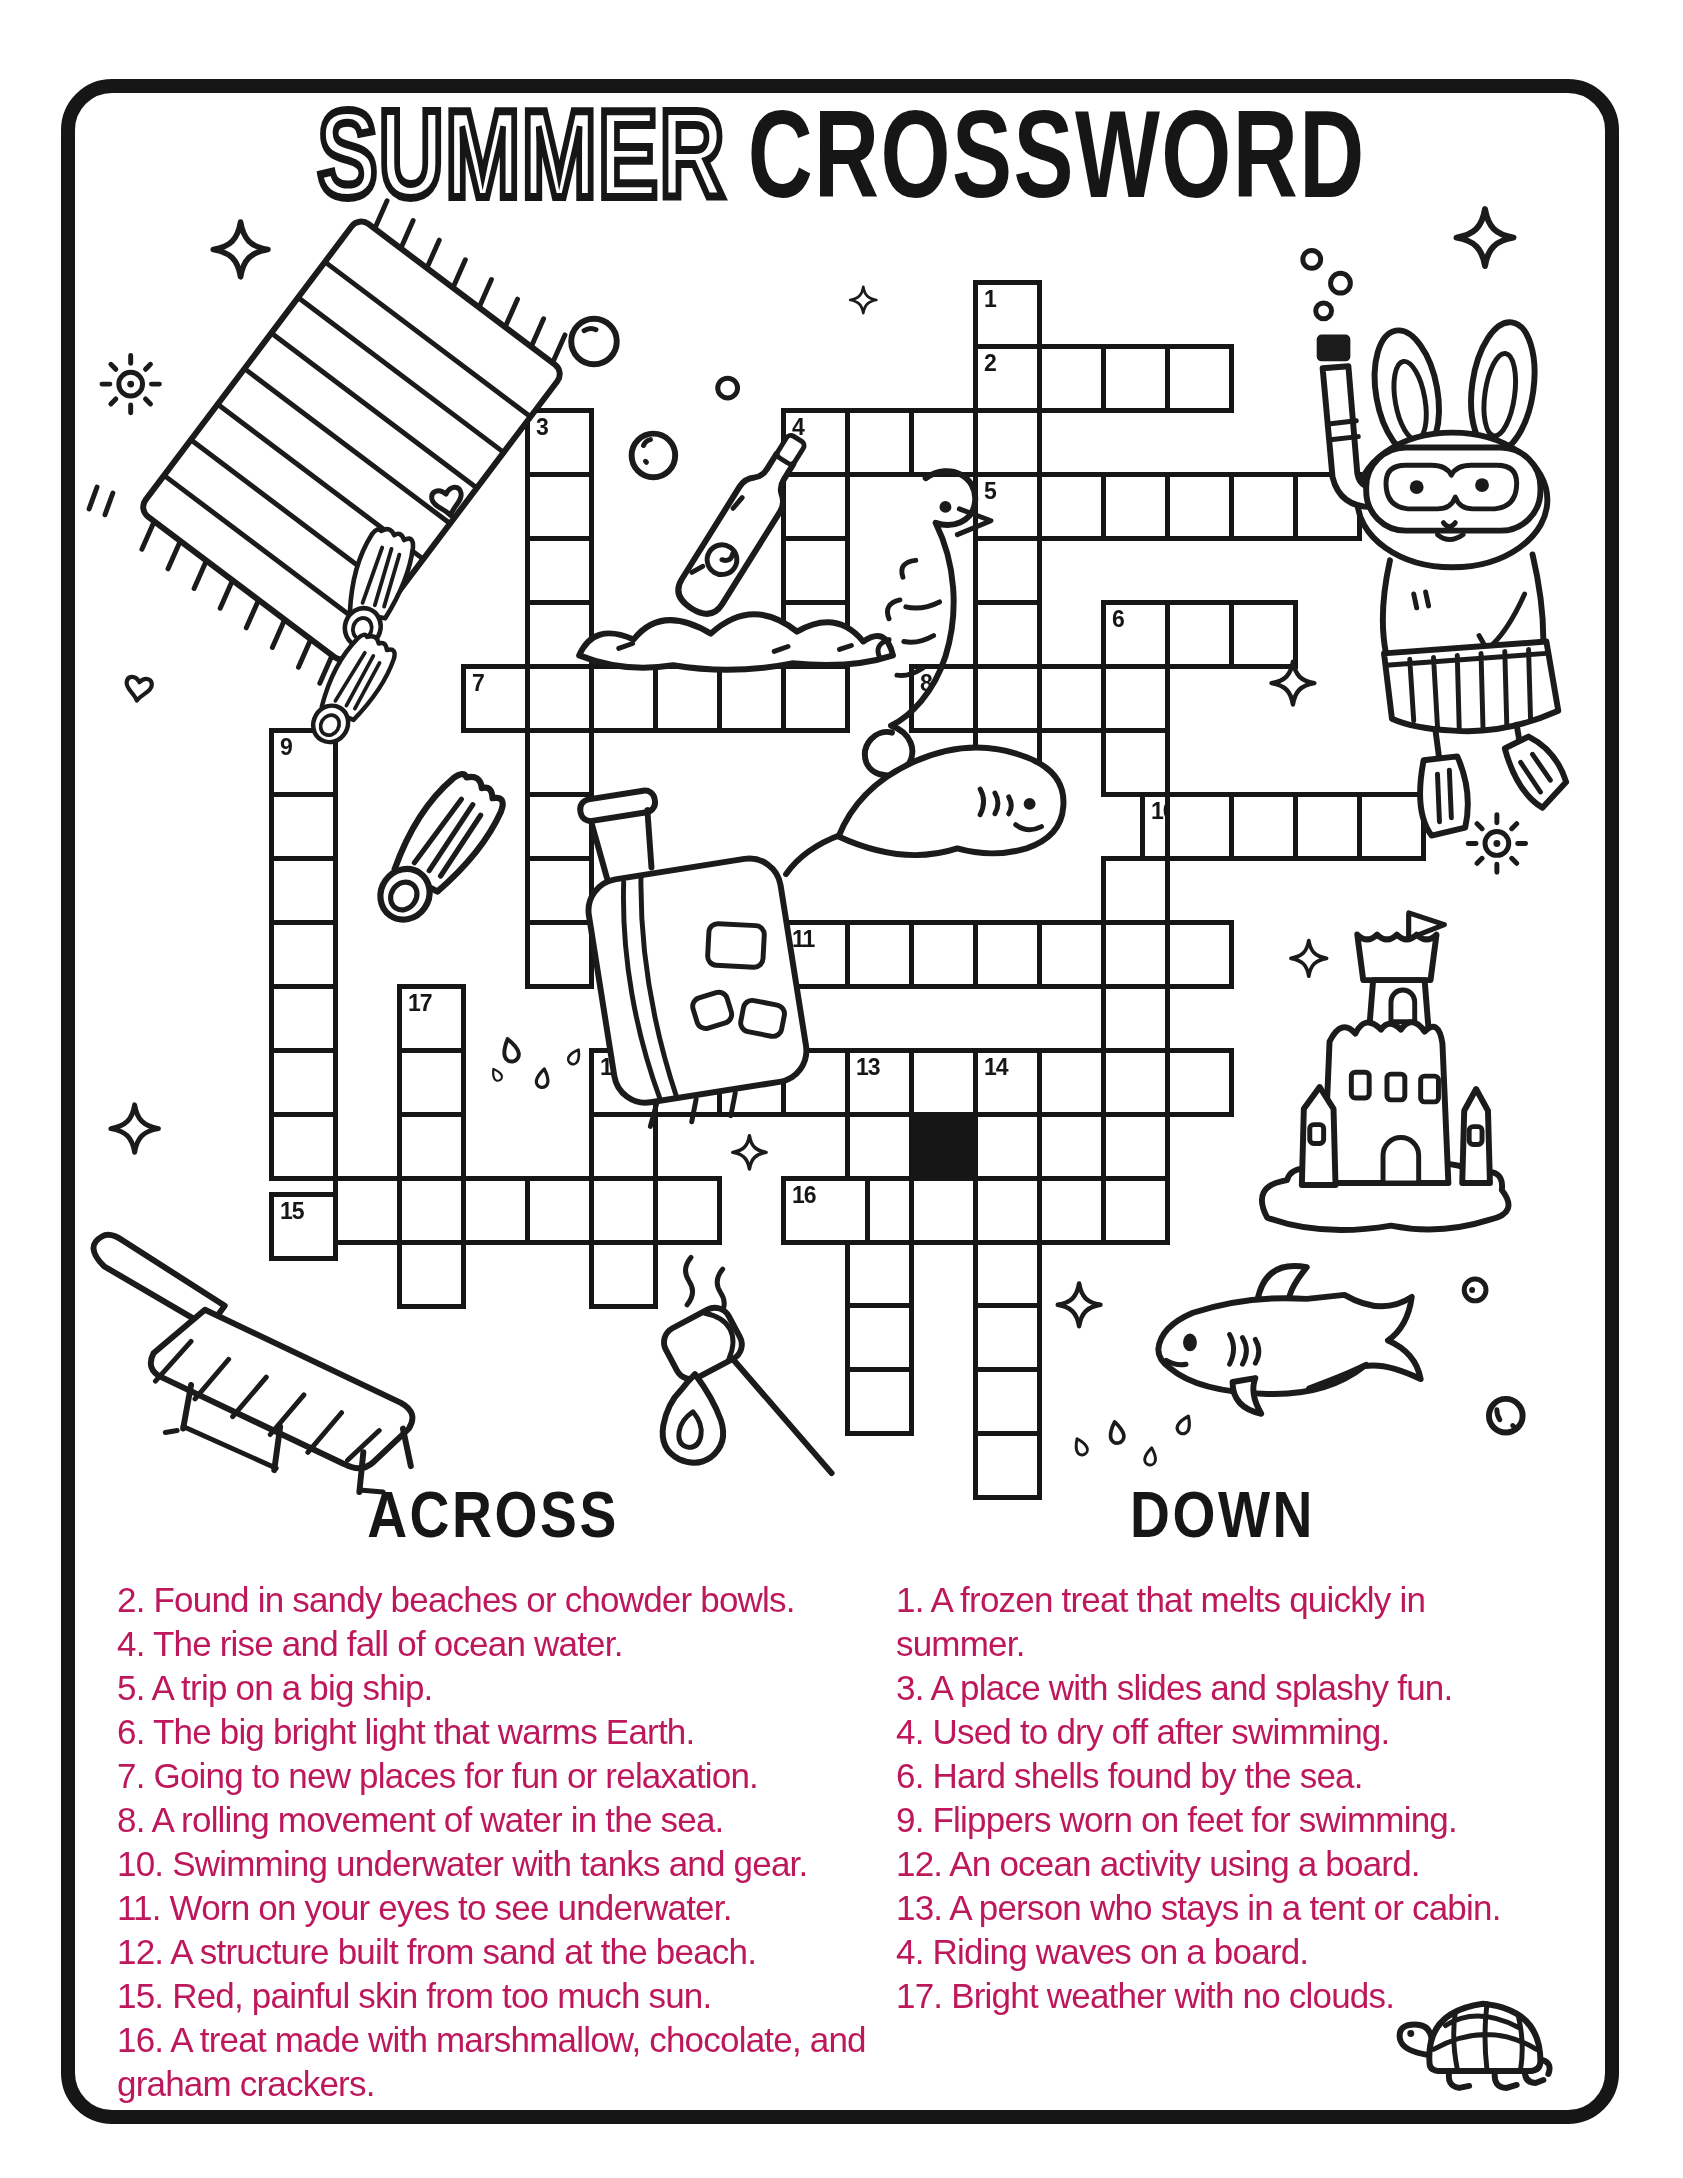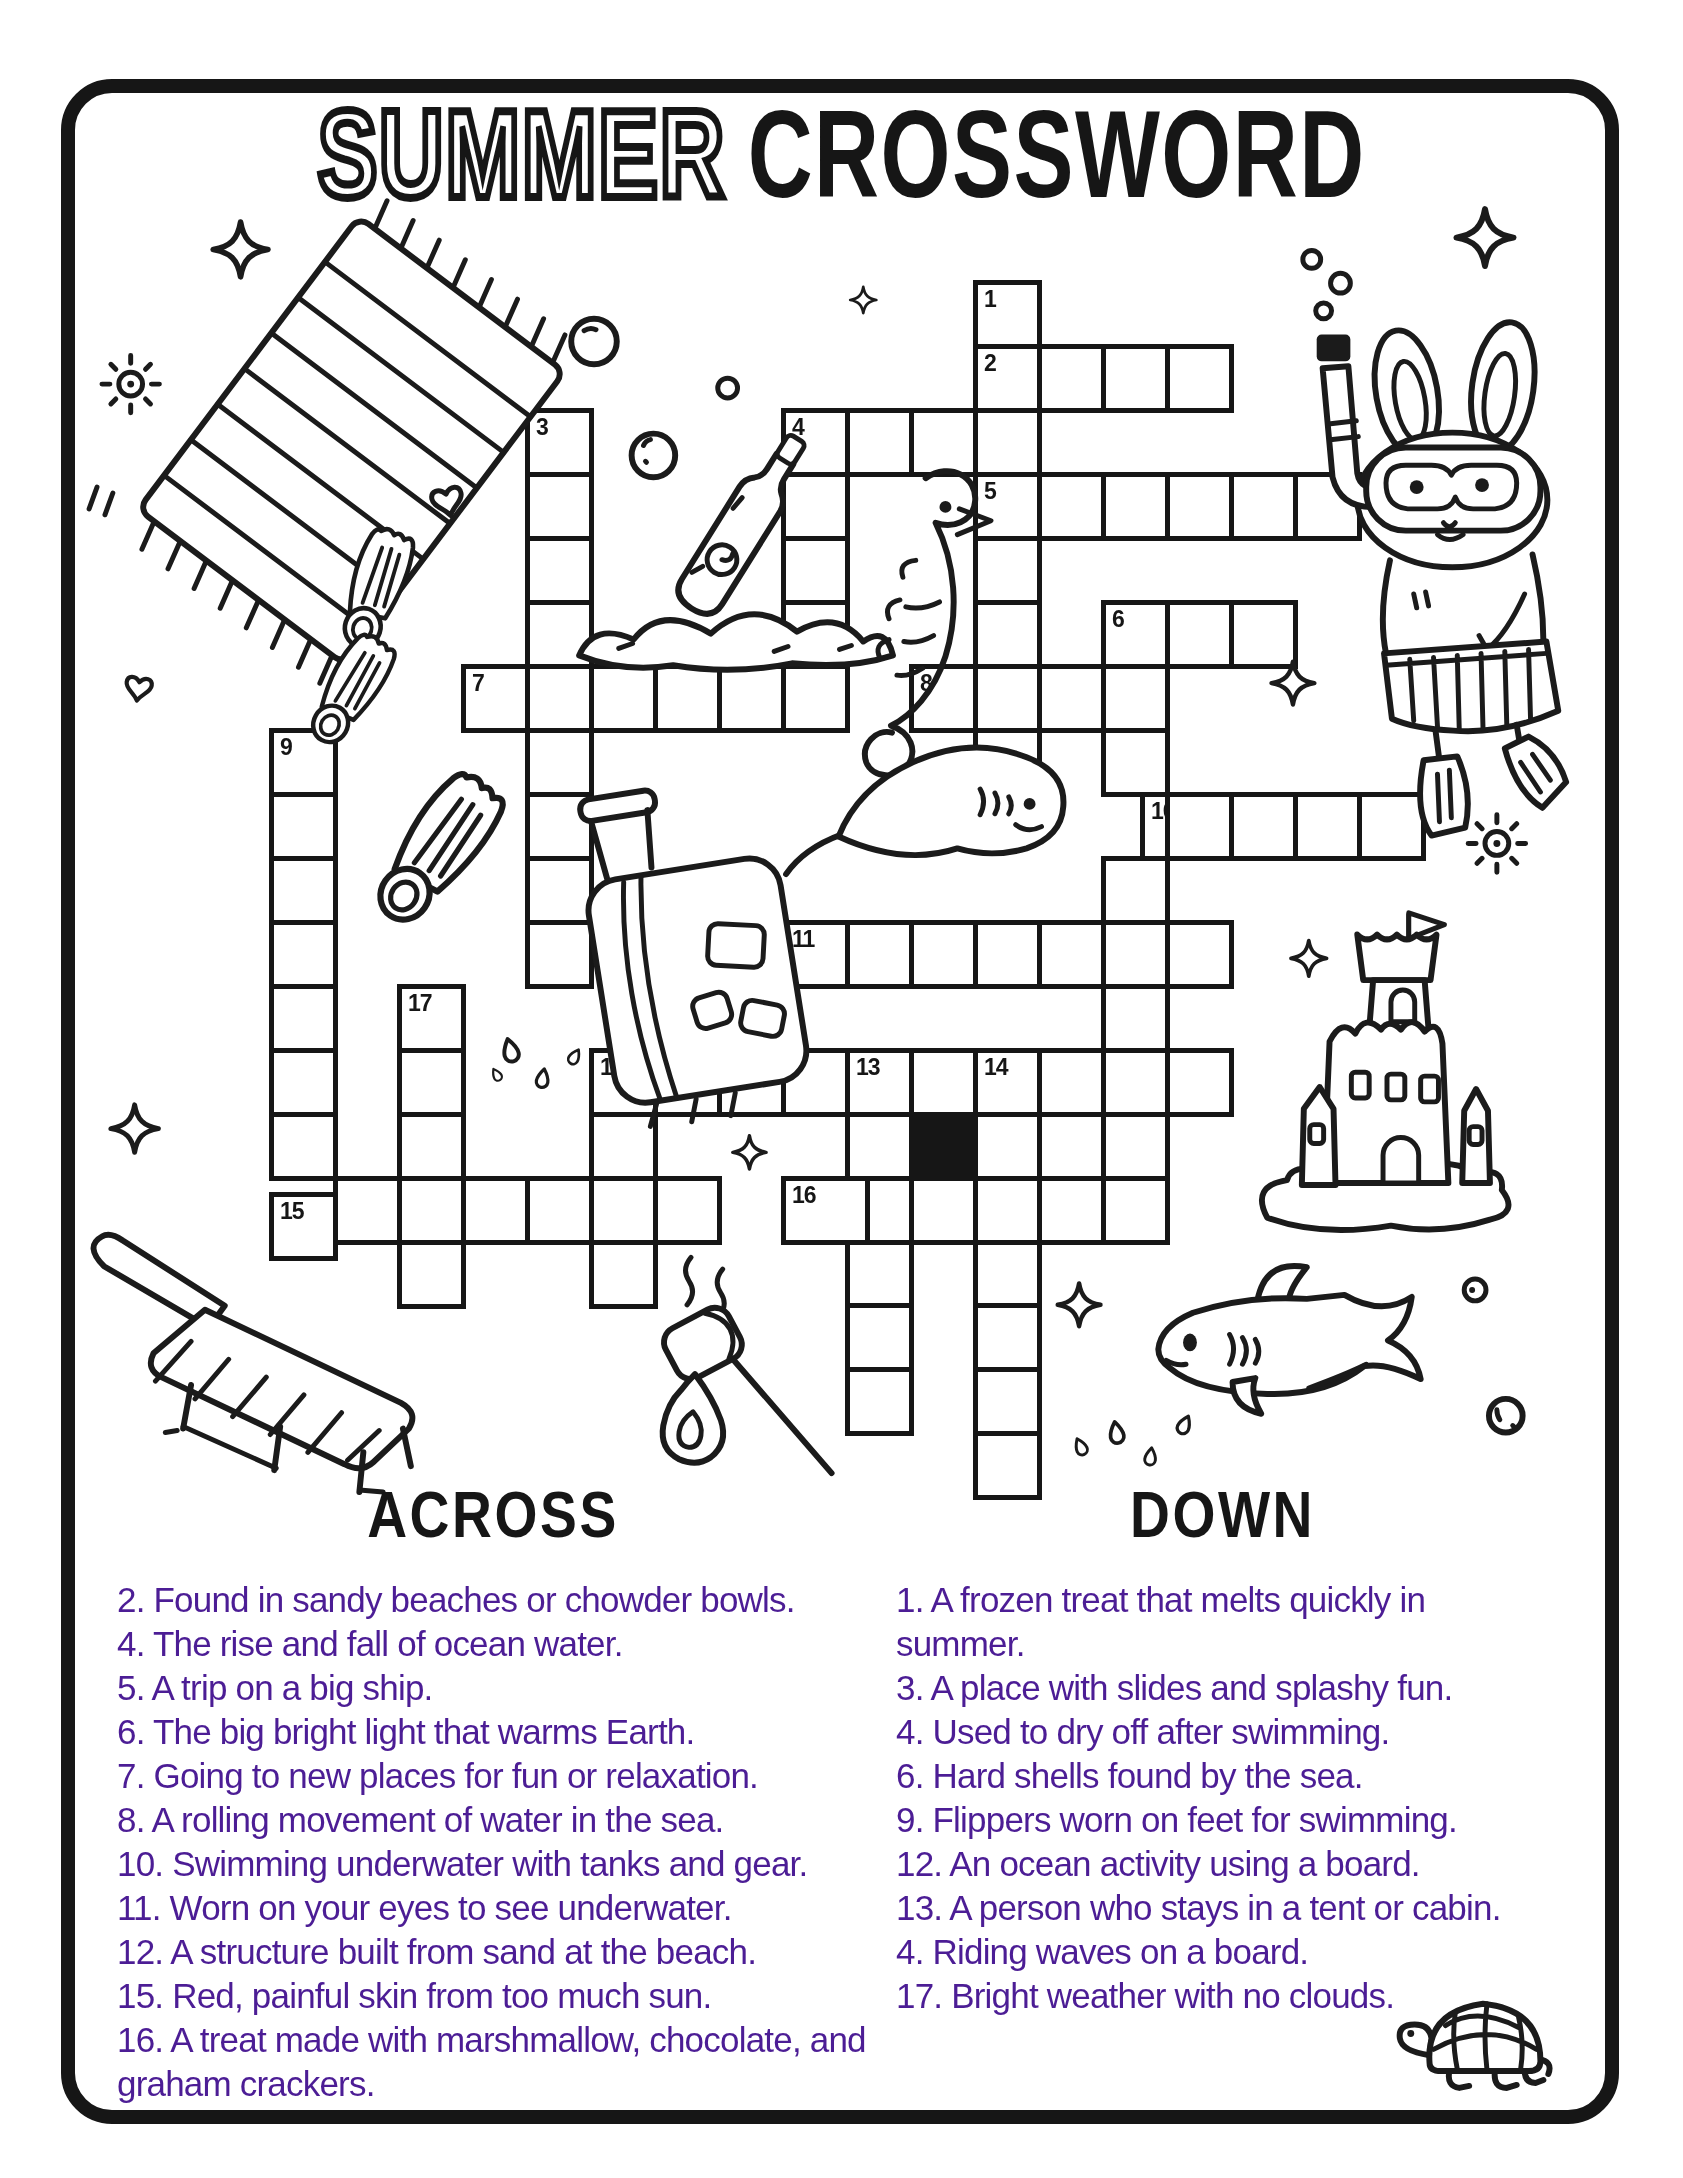--- a/index.html
+++ b/index.html
@@ -21,21 +21,21 @@
   
   .doodles{position:absolute;inset:0;pointer-events:none;}
   .ln{fill:none;stroke:#1b1b1b;stroke-width:6;stroke-linecap:round;stroke-linejoin:round;}
   .ln2{fill:none;stroke:#1b1b1b;stroke-width:5;stroke-linecap:round;stroke-linejoin:round;}
   .wf{fill:#ffffff;}
   .ink{fill:#1b1b1b;stroke:none;}
   
   .clues{position:absolute;}
   .clues h2{margin:0;text-align:center;font-size:65px;font-weight:700;letter-spacing:3px;
             transform:scaleX(.85);text-transform:uppercase;}
-  .clue-list{margin-top:26px;font-size:35px;line-height:44px;letter-spacing:-0.8px;color:#4c1d95;}
+  .clue-list{margin-top:26px;font-size:35px;line-height:44px;letter-spacing:-0.8px;color:#be185d;}
   .clues-across{left:117px;top:1477px;width:752px;}
   .clues-down{left:896px;top:1477px;width:653px;}
   
   .footer{position:absolute;left:0;top:2095px;width:100%;text-align:center;z-index:5;}
   .footer span{display:inline-block;background:#ffffff;padding:0 26px;line-height:46px;
                font-size:30px;letter-spacing:-0.3px;color:#1b1b1b;}
 </style>
 </head>
 <body>
 

